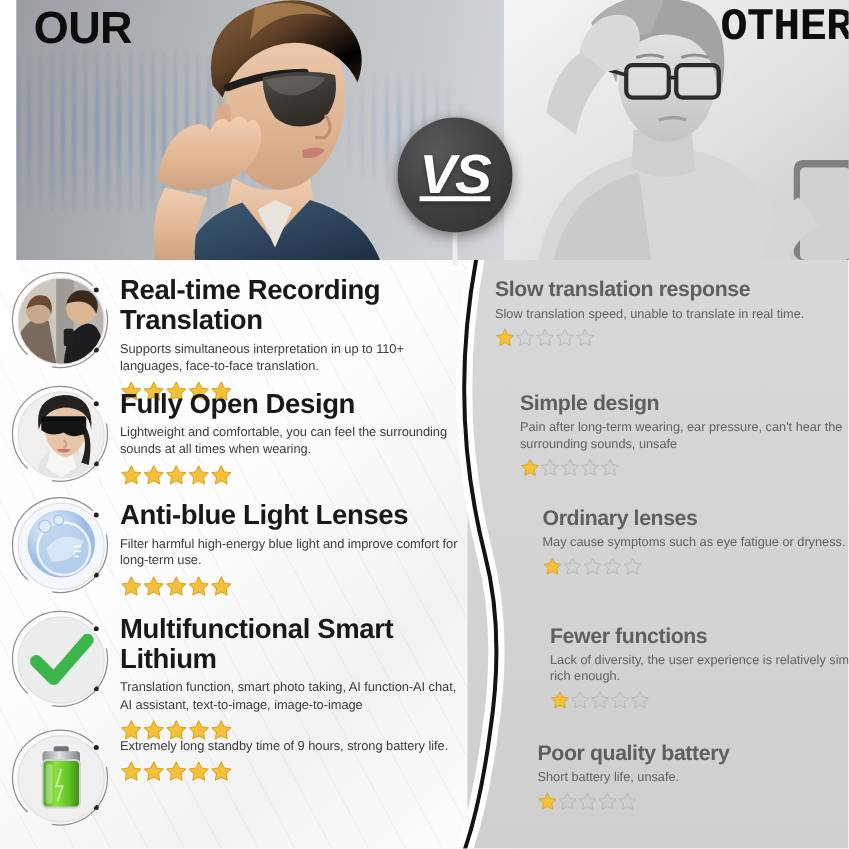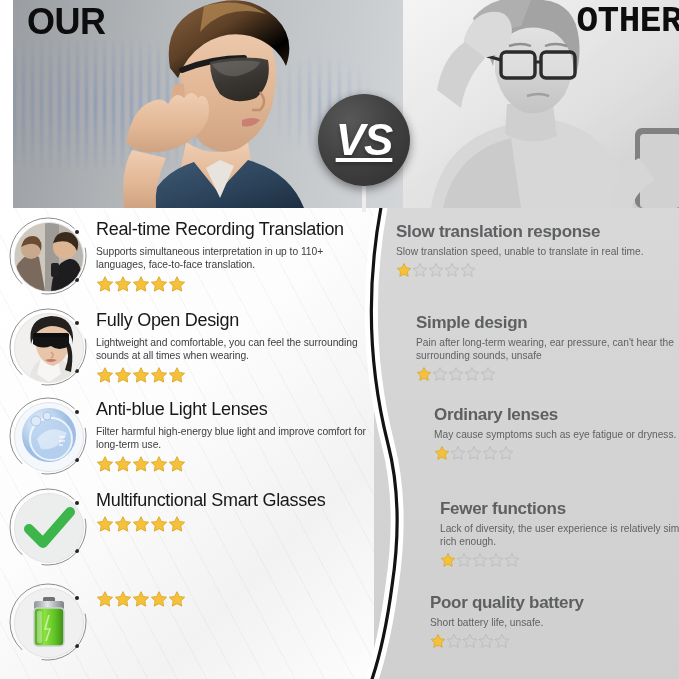--- a/index.html
+++ b/index.html
@@ -48,21 +48,21 @@
         background:linear-gradient(180deg,#d8d8d8 0%,#d4d4d4 45%,#cfcfcf 100%);}
   .divider-svg{position:absolute;left:330px;top:-2px;width:110px;height:475px;z-index:4;}
 
   
   .lrow{position:absolute;left:0;width:374px;display:flex;align-items:flex-start;}
   .avatar-wrap{position:relative;width:80px;height:80px;margin-left:8px;flex:none;}
   .avatar-ring{position:absolute;left:0;top:0;width:80px;height:80px;}
   .avatar{position:absolute;left:6px;top:6px;width:68px;height:68px;border-radius:50%;overflow:hidden;
         background:#e9e9e9;border:1px solid #e2e2e2;}
   .ltext{margin-left:8px;padding-top:4px;width:272px;}
-  .ltitle{font-size:18px;font-weight:400;color:#17181a;line-height:1.10;letter-spacing:-.3px;}
+  .ltitle{font-size:22px;font-weight:700;color:#17181a;line-height:1.10;letter-spacing:-.3px;}
   .ldesc{font-size:10.3px;color:#3b3d40;line-height:1.28;margin-top:5px;letter-spacing:-.05px;}
   .stars{margin-top:4px;line-height:1;display:flex;gap:0px;}
 
   
   .rrow{position:absolute;width:290px;}
   .rtitle{font-size:17px;font-weight:700;color:#5d5f61;line-height:1.1;letter-spacing:-.3px;}
   .rdesc{font-size:10.2px;color:#5f6164;line-height:1.3;margin-top:3px;}
   .rstars{margin-top:4px;display:flex;gap:0px;}
 
   svg.star{display:block;}
@@ -340,21 +340,22 @@
             <circle cx="69" cy="64" r="2" fill="#222"></circle>
         </svg>
         <div class="avatar">
           <svg width="68" height="68" viewBox="0 0 68 68">
             <rect width="68" height="68" fill="#eceded"></rect>
             <path d="M14 35 L28 49 L55 18" fill="none" stroke="#3cb54a" stroke-width="10" stroke-linecap="round" stroke-linejoin="round"></path>
           </svg>
         </div>
       </div>
       <div class="ltext">
-        <div class="ltitle">Multifunctional Smart Glasses</div>
+        <div class="ltitle">Multifunctional Smart Lithium</div>
+        <div class="ldesc">Translation function, smart photo taking, AI function-AI chat, AI assistant, text-to-image, image-to-image</div>
         <div class="stars">
             <svg class="star" width="18" height="18" viewBox="0 0 24 24">
               <path d="M12 2.2 L15.1 8.6 L22.2 9.6 L17.1 14.5 L18.3 21.5 L12 18.2 L5.7 21.5 L6.9 14.5 L1.8 9.6 L8.9 8.6 Z" fill="#f5c13b" stroke="#d9a421" stroke-width="1.1" stroke-linejoin="round"></path>
             </svg>
             <svg class="star" width="18" height="18" viewBox="0 0 24 24">
               <path d="M12 2.2 L15.1 8.6 L22.2 9.6 L17.1 14.5 L18.3 21.5 L12 18.2 L5.7 21.5 L6.9 14.5 L1.8 9.6 L8.9 8.6 Z" fill="#f5c13b" stroke="#d9a421" stroke-width="1.1" stroke-linejoin="round"></path>
             </svg>
             <svg class="star" width="18" height="18" viewBox="0 0 24 24">
               <path d="M12 2.2 L15.1 8.6 L22.2 9.6 L17.1 14.5 L18.3 21.5 L12 18.2 L5.7 21.5 L6.9 14.5 L1.8 9.6 L8.9 8.6 Z" fill="#f5c13b" stroke="#d9a421" stroke-width="1.1" stroke-linejoin="round"></path>
             </svg>
@@ -394,20 +395,21 @@
             <rect x="28" y="8" width="12" height="5" rx="1.5" fill="#6f7276"></rect>
             <rect x="19" y="12" width="30" height="9" rx="2.5" fill="url(#capG)"></rect>
             <rect x="19" y="19" width="30" height="38" rx="4" fill="url(#battG)"></rect>
             <rect x="19" y="19" width="30" height="38" rx="4" fill="none" stroke="#cfd2d4" stroke-width="1.6"></rect>
             <rect x="22" y="22" width="5" height="32" rx="2" fill="#ffffff" opacity=".35"></rect>
             <path d="M34 26 L30 40 L35 40 L31 52" stroke="#ffffff" stroke-width="1.6" fill="none" opacity=".55"></path>
           </svg>
         </div>
       </div>
       <div class="ltext">
+        <div class="ldesc">Extremely long standby time of 9 hours, strong battery life.</div>
         <div class="stars">
             <svg class="star" width="18" height="18" viewBox="0 0 24 24">
               <path d="M12 2.2 L15.1 8.6 L22.2 9.6 L17.1 14.5 L18.3 21.5 L12 18.2 L5.7 21.5 L6.9 14.5 L1.8 9.6 L8.9 8.6 Z" fill="#f5c13b" stroke="#d9a421" stroke-width="1.1" stroke-linejoin="round"></path>
             </svg>
             <svg class="star" width="18" height="18" viewBox="0 0 24 24">
               <path d="M12 2.2 L15.1 8.6 L22.2 9.6 L17.1 14.5 L18.3 21.5 L12 18.2 L5.7 21.5 L6.9 14.5 L1.8 9.6 L8.9 8.6 Z" fill="#f5c13b" stroke="#d9a421" stroke-width="1.1" stroke-linejoin="round"></path>
             </svg>
             <svg class="star" width="18" height="18" viewBox="0 0 24 24">
               <path d="M12 2.2 L15.1 8.6 L22.2 9.6 L17.1 14.5 L18.3 21.5 L12 18.2 L5.7 21.5 L6.9 14.5 L1.8 9.6 L8.9 8.6 Z" fill="#f5c13b" stroke="#d9a421" stroke-width="1.1" stroke-linejoin="round"></path>
             </svg>

